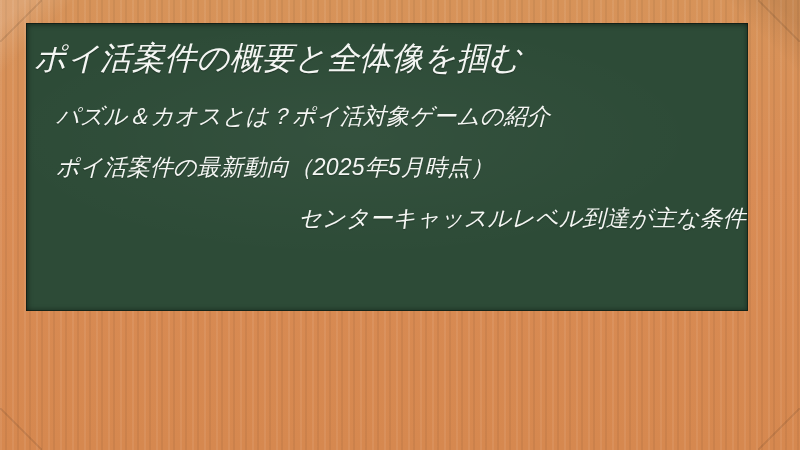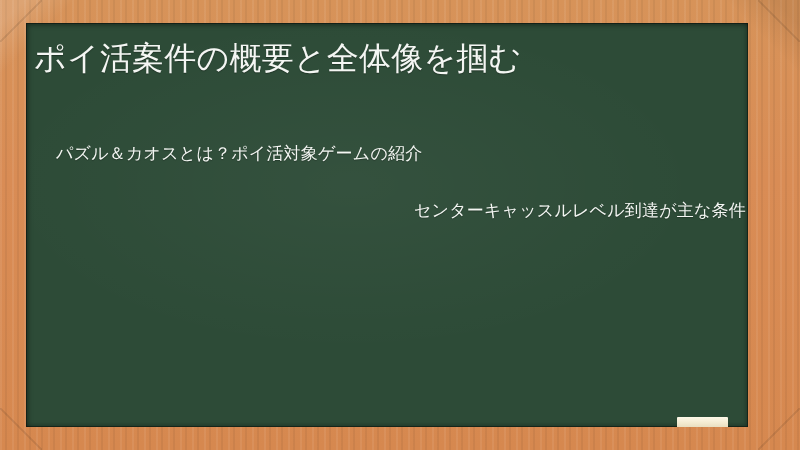--- a/index.html
+++ b/index.html
@@ -63,29 +63,30 @@
   .mitre.tr { right: 0;  top: 0;    background: linear-gradient(45deg,  rgba(255,255,255,0.0) 48%, rgba(0,0,0,0.10) 49%, rgba(0,0,0,0.10) 51%, rgba(255,255,255,0.0) 52%); }
   .mitre.bl { left: 0;   bottom: 0; background: linear-gradient(45deg,  rgba(255,255,255,0.0) 48%, rgba(0,0,0,0.10) 49%, rgba(0,0,0,0.10) 51%, rgba(255,255,255,0.0) 52%); }
   .mitre.br { right: 0;  bottom: 0; background: linear-gradient(135deg, rgba(255,255,255,0.0) 48%, rgba(0,0,0,0.10) 49%, rgba(0,0,0,0.10) 51%, rgba(255,255,255,0.0) 52%); }
 
   
   .board {
     position: absolute;
     left: 26px;
     top: 23px;
     width: 722px;
-    height: 404px;
+    height: 288px;
     background:
       radial-gradient(ellipse 70% 60% at 45% 40%, rgba(255,255,255,0.035) 0%, rgba(255,255,255,0) 70%),
       #2d4b37;
     box-shadow:
       inset 0 0 0 1px rgba(0,0,0,0.35),
       inset 2px 2px 5px rgba(0,0,0,0.40),
       inset -2px -2px 4px rgba(0,0,0,0.25);
     overflow: hidden;
+    font-style: italic;
   }
 
   
   .board-text {
     position: absolute;
     left: 0;
     top: 0;
     width: 722px;
     padding: 0;
   }
@@ -100,28 +101,27 @@
     white-space: nowrap;
     text-shadow: 0 1px 1px rgba(0,0,0,0.30);
   }
   .bullets {
     position: absolute;
     left: 30px;
     top: 82px;
     width: 690px;
   }
   .bullet {
-    font-size: 17px;
+    font-size: 23px;
     line-height: 1.0;
     color: #f4f6f3;
     white-space: nowrap;
     letter-spacing: 0.2px;
     margin-bottom: 28px;
     text-shadow: 0 1px 1px rgba(0,0,0,0.25);
-    margin-top: 40px;
   }
   .bullet:last-child { margin-bottom: 0; text-align: right; }
 
   
   .chalk {
     position: absolute;
     left: 651px;
     top: 394px;
     width: 51px;
     height: 11px;
@@ -143,20 +143,21 @@
     <div class="mitre br"></div>
   </div>
 
   <div class="board">
     <div class="board-text">
 
       <div class="title">ポイ活案件の概要と全体像を掴む</div>
 
       <div class="bullets">
         <div class="bullet">パズル＆カオスとは？ポイ活対象ゲームの紹介</div>
+        <div class="bullet">ポイ活案件の最新動向（2025年5月時点）</div>
         <div class="bullet">センターキャッスルレベル到達が主な条件</div>
       </div>
 
     </div>
 
     <div class="chalk"></div>
   </div>
 
 </div>
 

